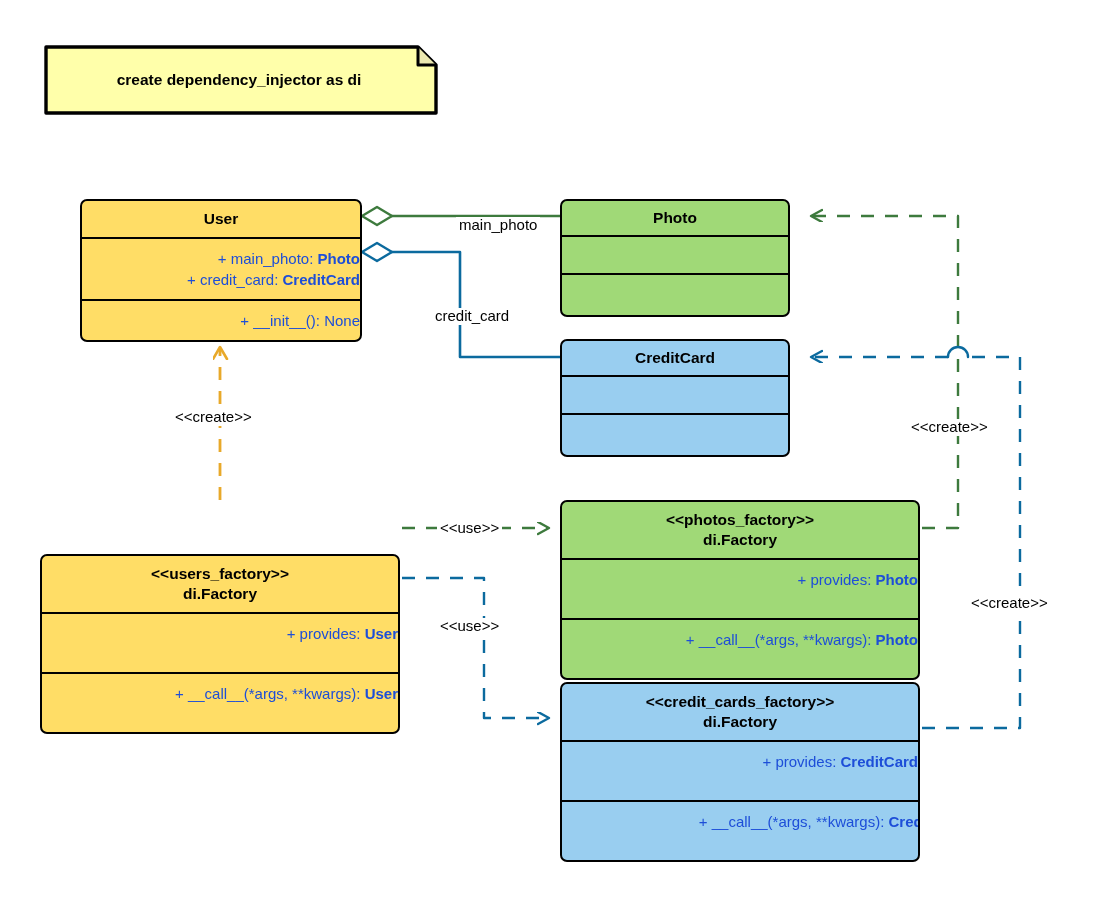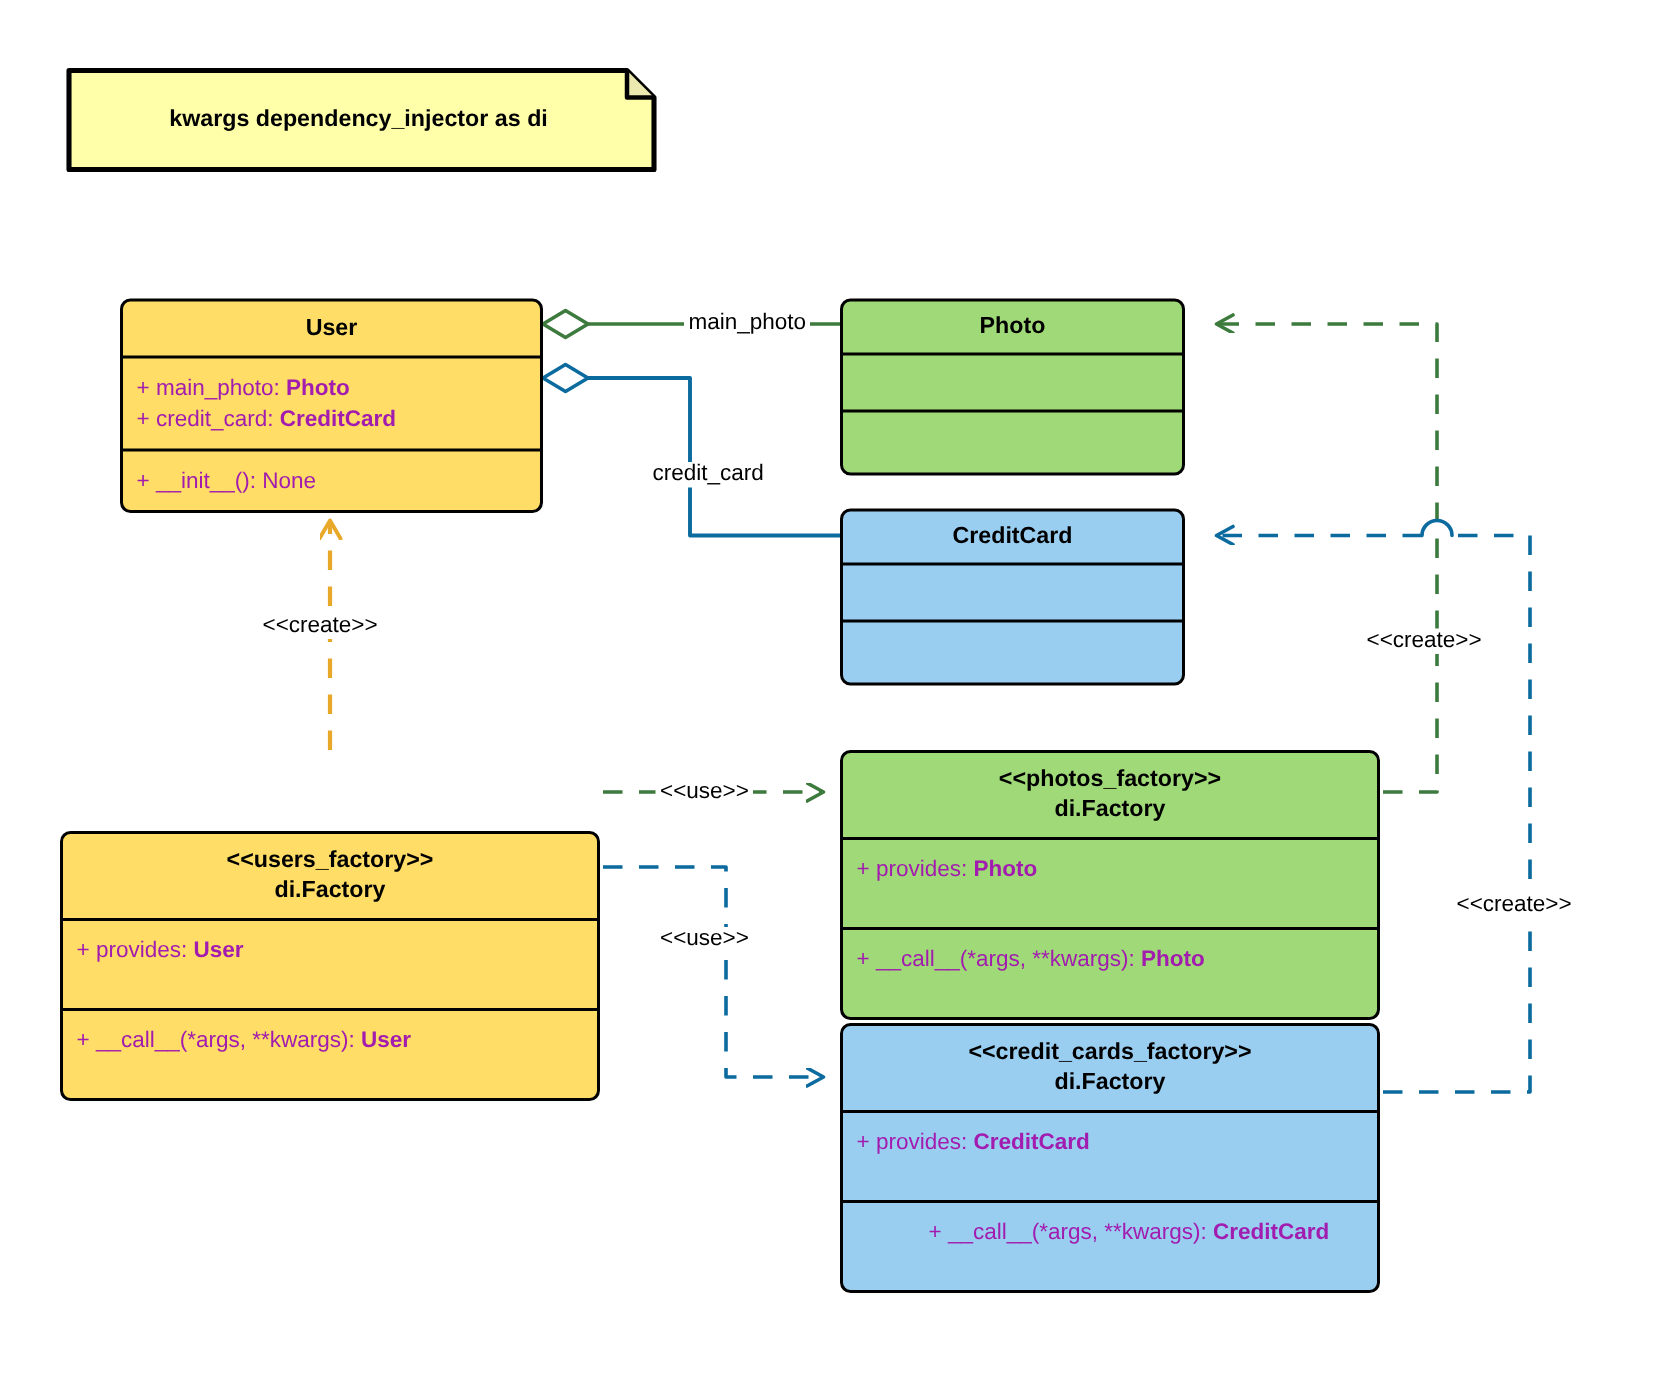--- a/index.html
+++ b/index.html
@@ -52,23 +52,24 @@
     display: flex;
     flex-direction: column;
     align-items: center;
     justify-content: center;
     line-height: 1.28;
   }
   .uml-class .title .stereo { white-space: nowrap; }
   .uml-class .title .cname  { white-space: nowrap; }
   .uml-class .members {
     font-size: 15px;
-    color: #a21caf;
-    padding: 9px 0 0 9px;
+    color: #1d4ed8;
+    padding: 9px 0 0 25px;
     line-height: 1.42;
+    text-align: right;
   }
   .uml-class .members .mrow { white-space: nowrap; }
   .uml-class .members b { font-weight: bold; }
 
   
   .fill-yellow { background: #ffdd66; }
   .fill-green  { background: #a0d977; }
   .fill-blue   { background: #99cef0; }
 
   
@@ -158,21 +159,21 @@
       <path d="M 968 357 A 10 10 0 0 0 948 357" stroke="#0b6a9e" stroke-width="2.4" fill="none" stroke-linecap="round"></path>
       <path d="M 948 357 L 812 357" stroke="#0b6a9e" stroke-width="2.4" fill="none" stroke-dasharray="13,11" marker-end="url(#open-arrow-blue)"></path>
     </g>
   </svg>
 
   <div id="note-import">
     <svg width="402" height="78" viewBox="0 0 402 78">
       <path d="M 8 4 L 380 4 L 398 22 L 398 70 L 8 70 Z" fill="#ffffaa" stroke="#000000" stroke-width="3.4" stroke-linejoin="round" rx="6"></path>
       <path d="M 380 4 L 380 22 L 398 22" fill="#ece9b0" stroke="#000000" stroke-width="3.0" stroke-linejoin="round"></path>
     </svg>
-    <div class="note-text">kwargs dependency_injector as di</div>
+    <div class="note-text">create dependency_injector as di</div>
   </div>
 
   <div class="uml-class fill-yellow" id="class-user" style="left:80px; top:199px; width:282px; height:143px;">
     <div class="compartment title" style="height:38px;">
       <span class="cname">User</span>
     </div>
     <div class="compartment members" style="height:62px;">
       <div class="mrow">
         <span>+ </span><span>main_photo: </span><b>Photo</b>
       </div>
@@ -247,21 +248,21 @@
         <span>+ </span><span>provides: </span><b>CreditCard</b>
       </div>
     </div>
     <div class="compartment members" style="height:57px;margin-left:48px;">
       <div class="mrow">
         <span>+ </span><span>__call__(*args, **kwargs): </span><b>CreditCard</b>
       </div>
     </div>
   </div>
 
-  <div class="edge-label" style="left:456px; top:207px;">main_photo</div>
+  <div class="edge-label" style="left:456px; top:217px;">main_photo</div>
 
   <div class="edge-label" style="left:412px; top:308px;margin-left:20px;">credit_card</div>
 
   <div class="edge-label" style="left:172px; top:409px;">&lt;&lt;create&gt;&gt;</div>
 
   <div class="edge-label" style="left:437px; top:520px;">&lt;&lt;use&gt;&gt;</div>
 
   <div class="edge-label" style="left:437px; top:618px;">&lt;&lt;use&gt;&gt;</div>
 
   <div class="edge-label" style="left:908px; top:419px;">&lt;&lt;create&gt;&gt;</div>

